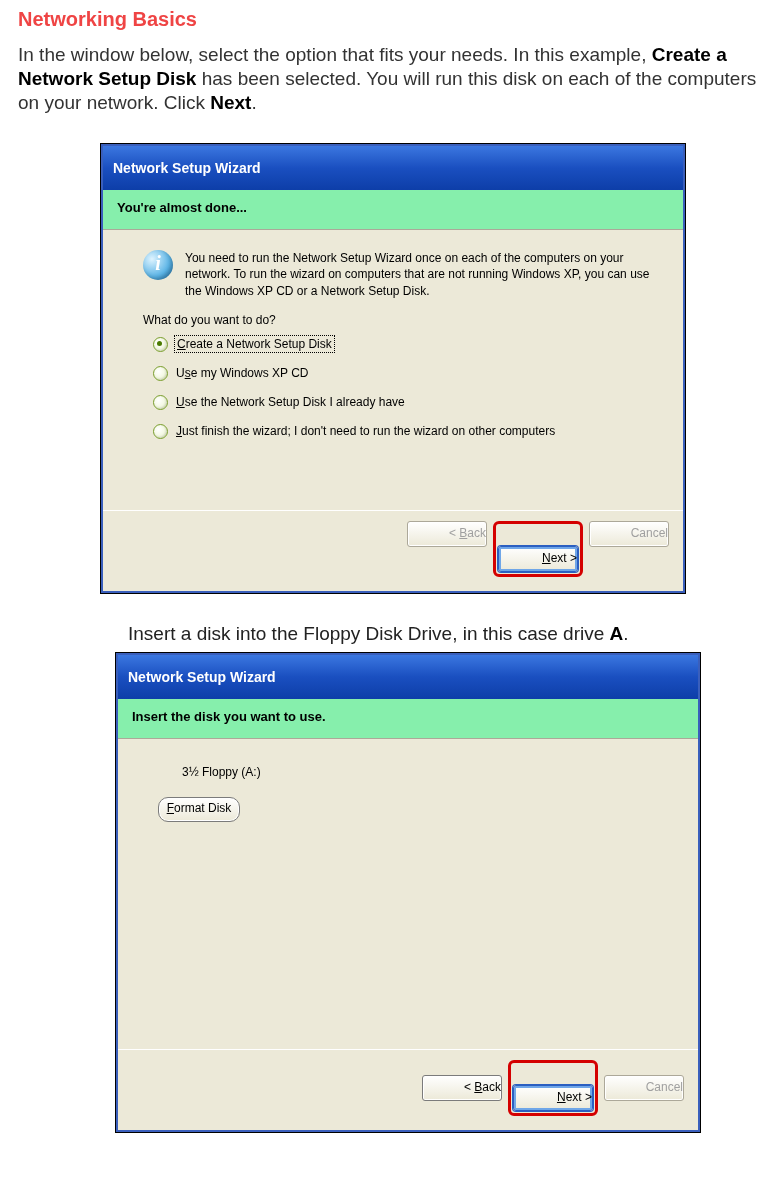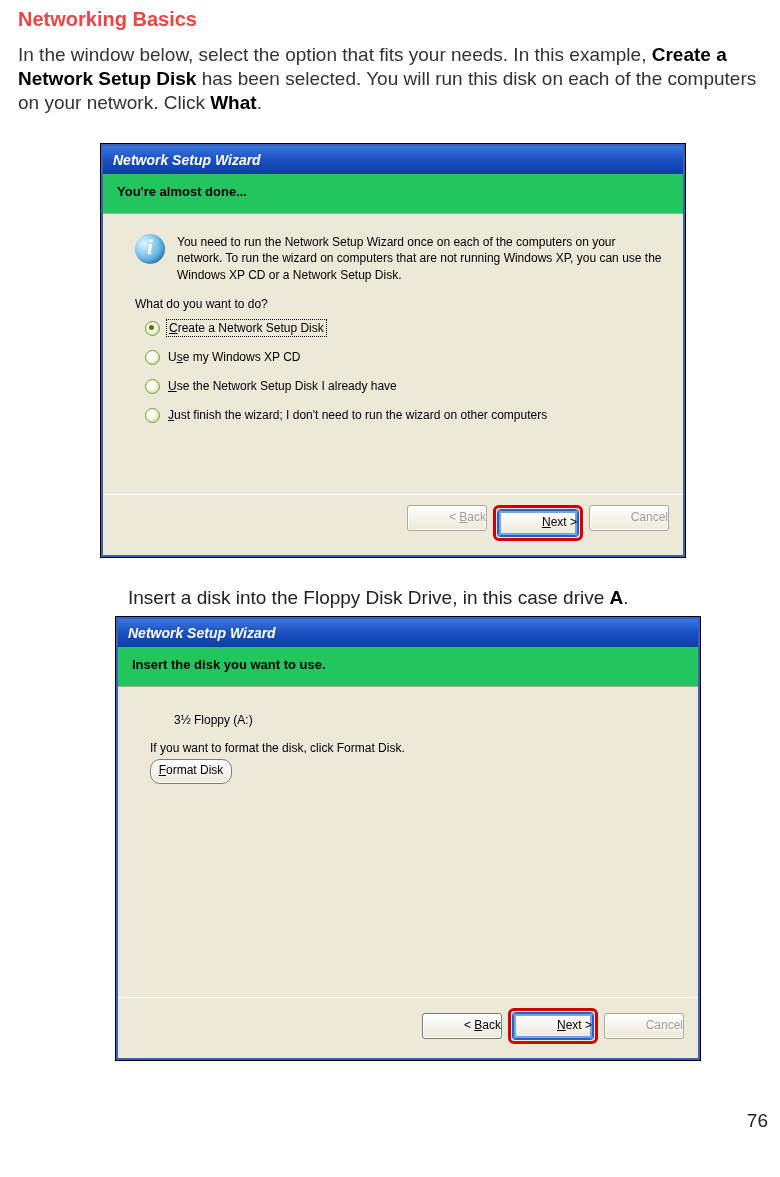--- a/index.html
+++ b/index.html
@@ -36,39 +36,38 @@
   .wiz2-wrap {
     width: 580px;
     margin: 0 0 10px 98px;
   }
   .titlebar {
     background: linear-gradient(to bottom, #3b77e0, #1a4fc0 50%, #0d3ea8);
     color: #fff;
     font-family: "Trebuchet MS", Tahoma, sans-serif;
     font-weight: bold;
     font-size: 14px;
-    padding: 6px 10px;
+    padding: 14px 10px;
     display: flex;
     align-items: center;
-    font-style: italic;
   }
   .wiz-header {
-    background: #22c55e;
+    background: #86efac;
     padding: 10px 14px 14px 14px;
     border-bottom: 1px solid #aca899;
     font-family: Tahoma, sans-serif;
   }
   .wiz-header .h1 {
     font-weight: bold;
     font-size: 13px;
     color: #000;
   }
   .wiz-body {
     background: #ece9d8;
-    padding: 20px 20px 10px 32px;
+    padding: 20px 20px 10px 40px;
     font-family: Tahoma, sans-serif;
     font-size: 12px;
     color: #000;
     min-height: 250px;
     position: relative;
   }
   .wiz-body2 {
     min-height: 280px;
   }
   .info-row { display: flex; gap: 12px; margin-bottom: 14px; }
@@ -127,20 +126,21 @@
   .btn .ul { text-decoration: underline; }
   .focus-ring {
     border:3px solid #d40000;
     border-radius:6px;
     padding:2px;
     display:inline-block;
   }
   .focus-ring .btn {
     box-shadow: 0 0 0 2px #6fa6e8 inset, 0 0 0 1px #2b5fc1;
     border-color:#2b5fc1;
+    margin-top:20px;
   }
   .mid-caption {
     font-size:19px;
     color:#222;
     margin: 0 0 8px 110px;
   }
   .mid-caption b { color:#000; }
   .drive-line { margin: 6px 0 14px 24px; }
   .small-btn {
     display:inline-block;
@@ -165,21 +165,21 @@
     color:#222;
     padding: 20px 12px 10px 0;
   }
 </style>
 </head>
 <body>
 
 <div class="page">
   <div class="heading">Networking Basics</div>
   <div class="intro">
-    <span>In the window below, select the option that fits your needs. In this example, </span><b>Create a Network Setup Disk</b><span> has been selected. You will run this disk on each of the computers on your network. Click </span><b>What</b><span>.</span>
+    <span>In the window below, select the option that fits your needs. In this example, </span><b>Create a Network Setup Disk</b><span> has been selected. You will run this disk on each of the computers on your network. Click </span><b>Next</b><span>.</span>
   </div>
 
   <div class="wiz-wrap">
     <div class="titlebar">
       <span>Network Setup Wizard</span>
     </div>
     <div class="wiz-header">
       <div class="h1">You're almost done...</div>
     </div>
     <div class="wiz-body">
@@ -221,21 +221,20 @@
 
   <div class="wiz-wrap wiz2-wrap">
     <div class="titlebar">
       <span>Network Setup Wizard</span>
     </div>
     <div class="wiz-header">
       <div class="h1">Insert the disk you want to use.</div>
     </div>
     <div class="wiz-body wiz-body2">
       <div class="drive-line">3½ Floppy (A:)</div>
-      <div>If you want to format the disk, click Format Disk.</div>
       <div class="small-btn"><span class="ul">F</span><span>ormat Disk</span></div>
     </div>
     <div class="footer2">
       <div class="btn enabled"><span>&lt; </span><span class="ul">B</span><span>ack</span></div>
       <div class="focus-ring">
         <div class="btn enabled"><span class="ul">N</span><span>ext &gt;</span></div>
       </div>
       <div class="btn disabled">Cancel</div>
     </div>
   </div>

